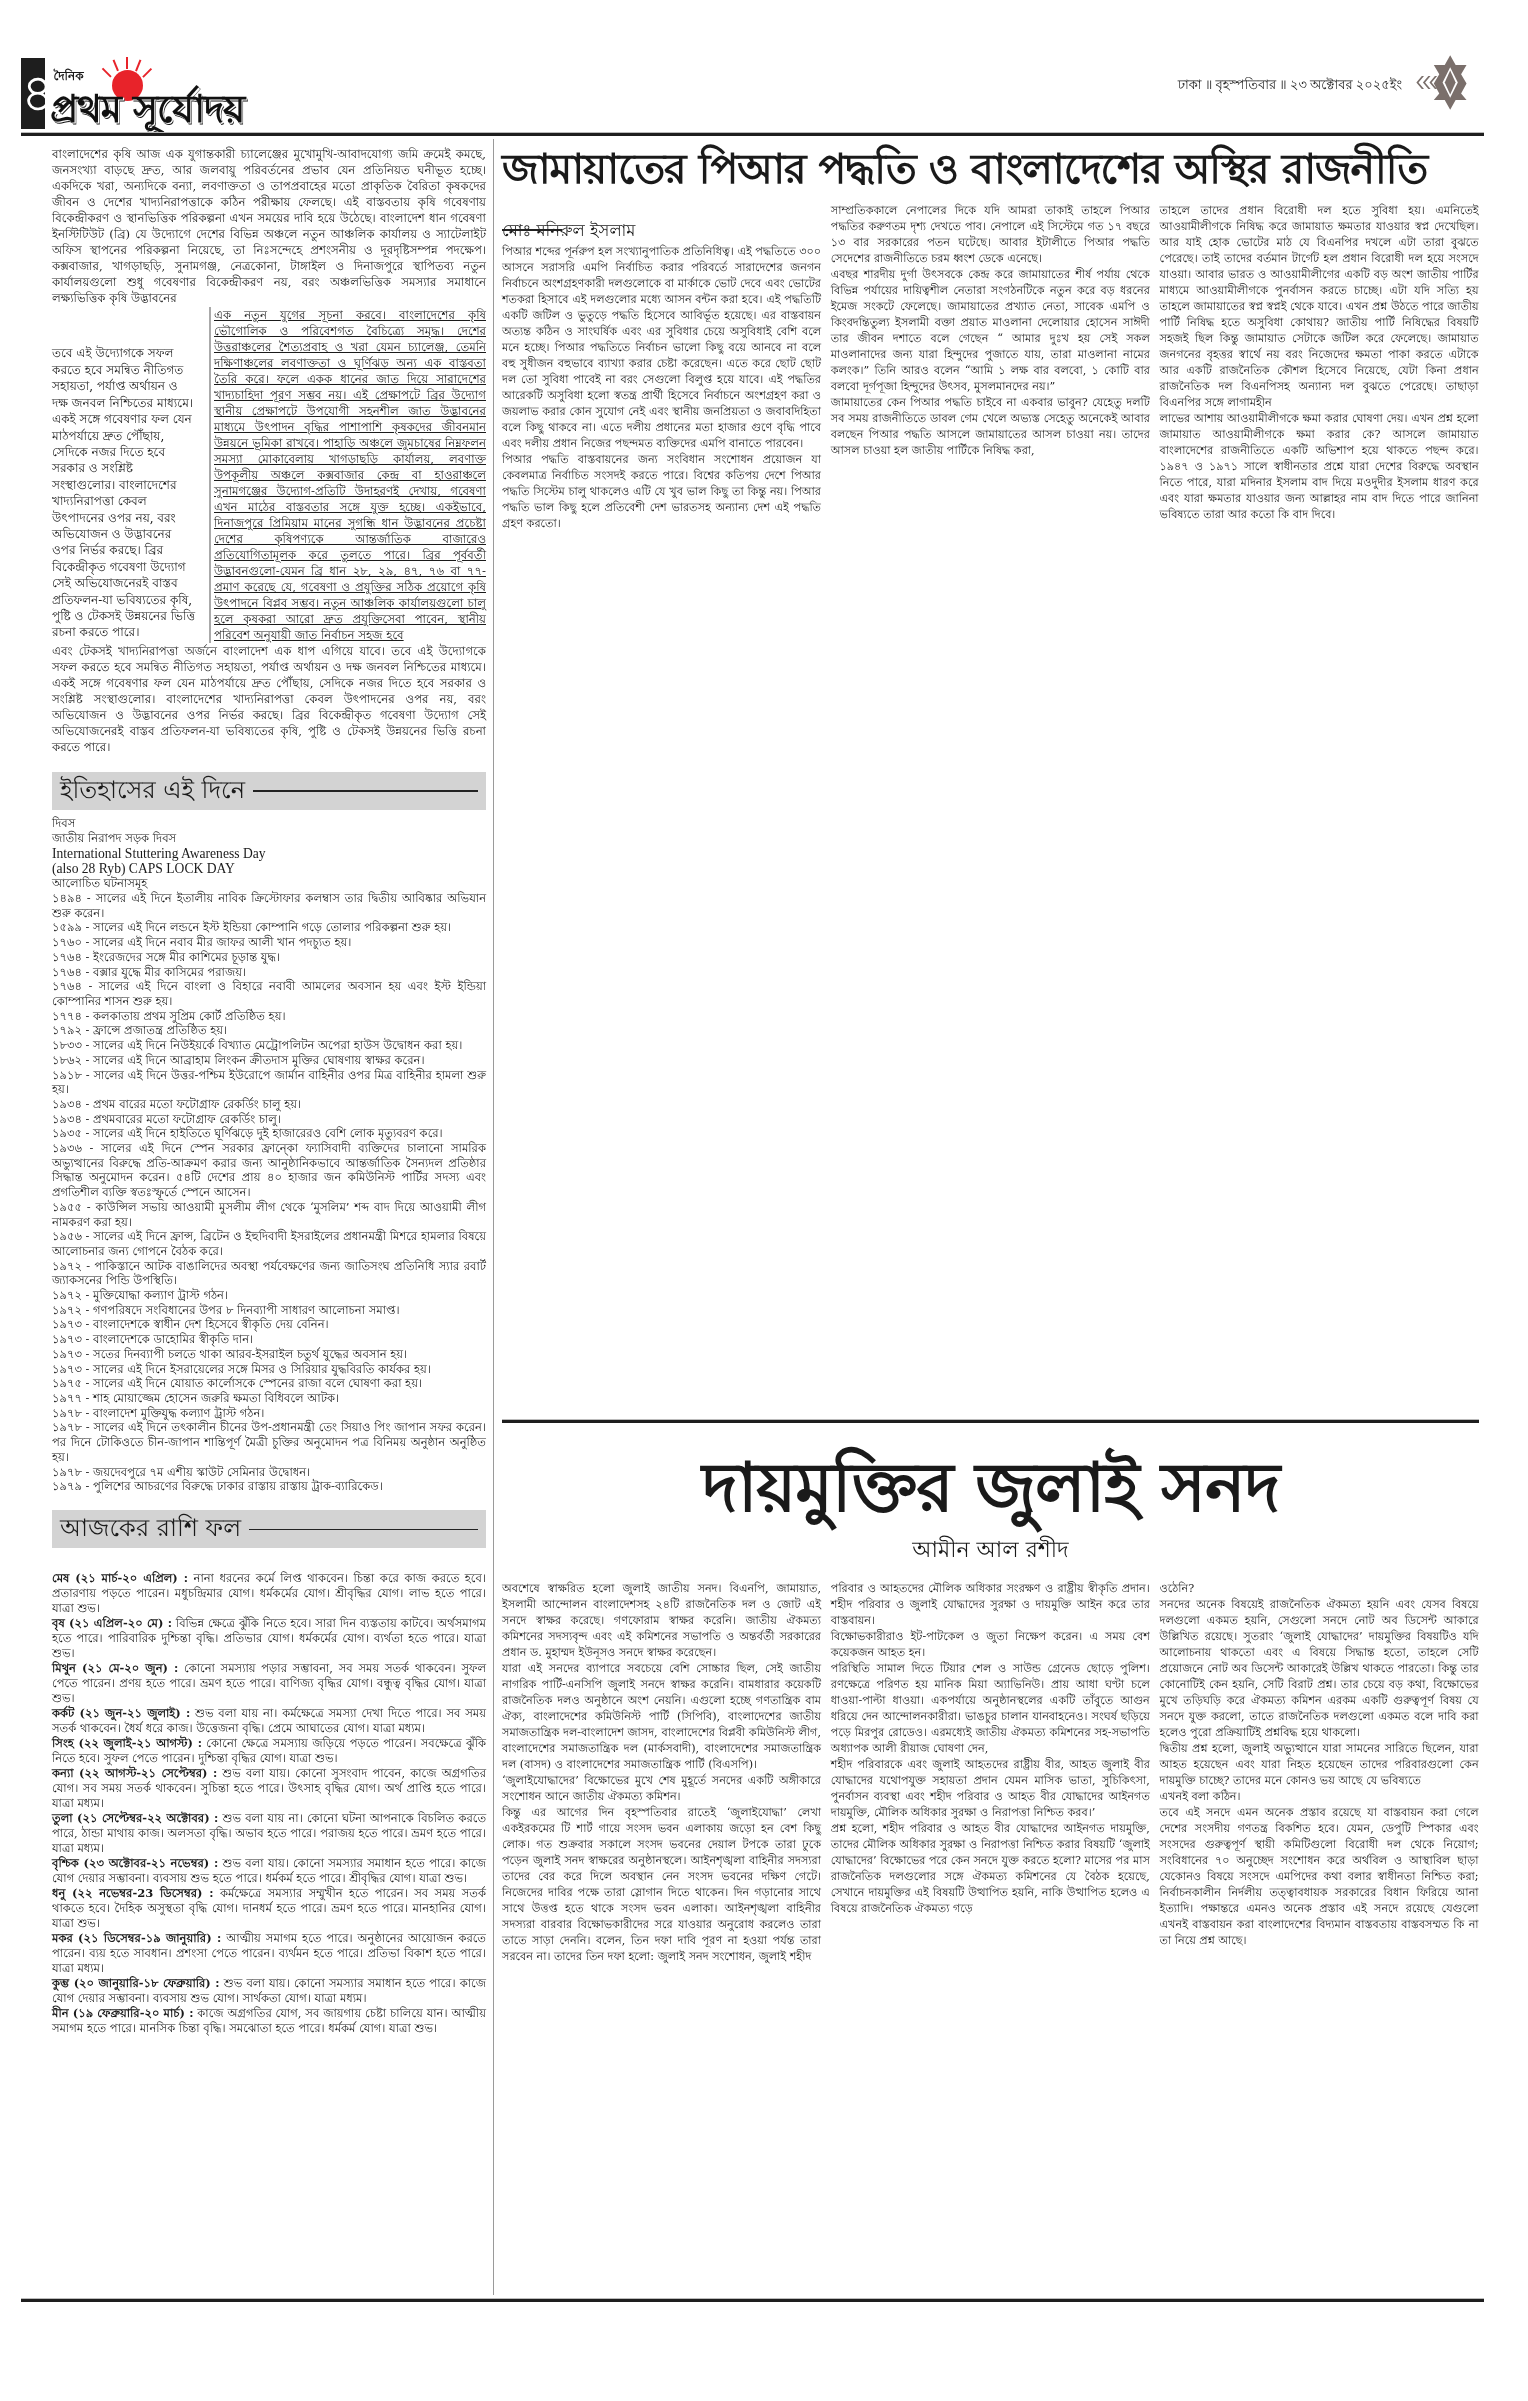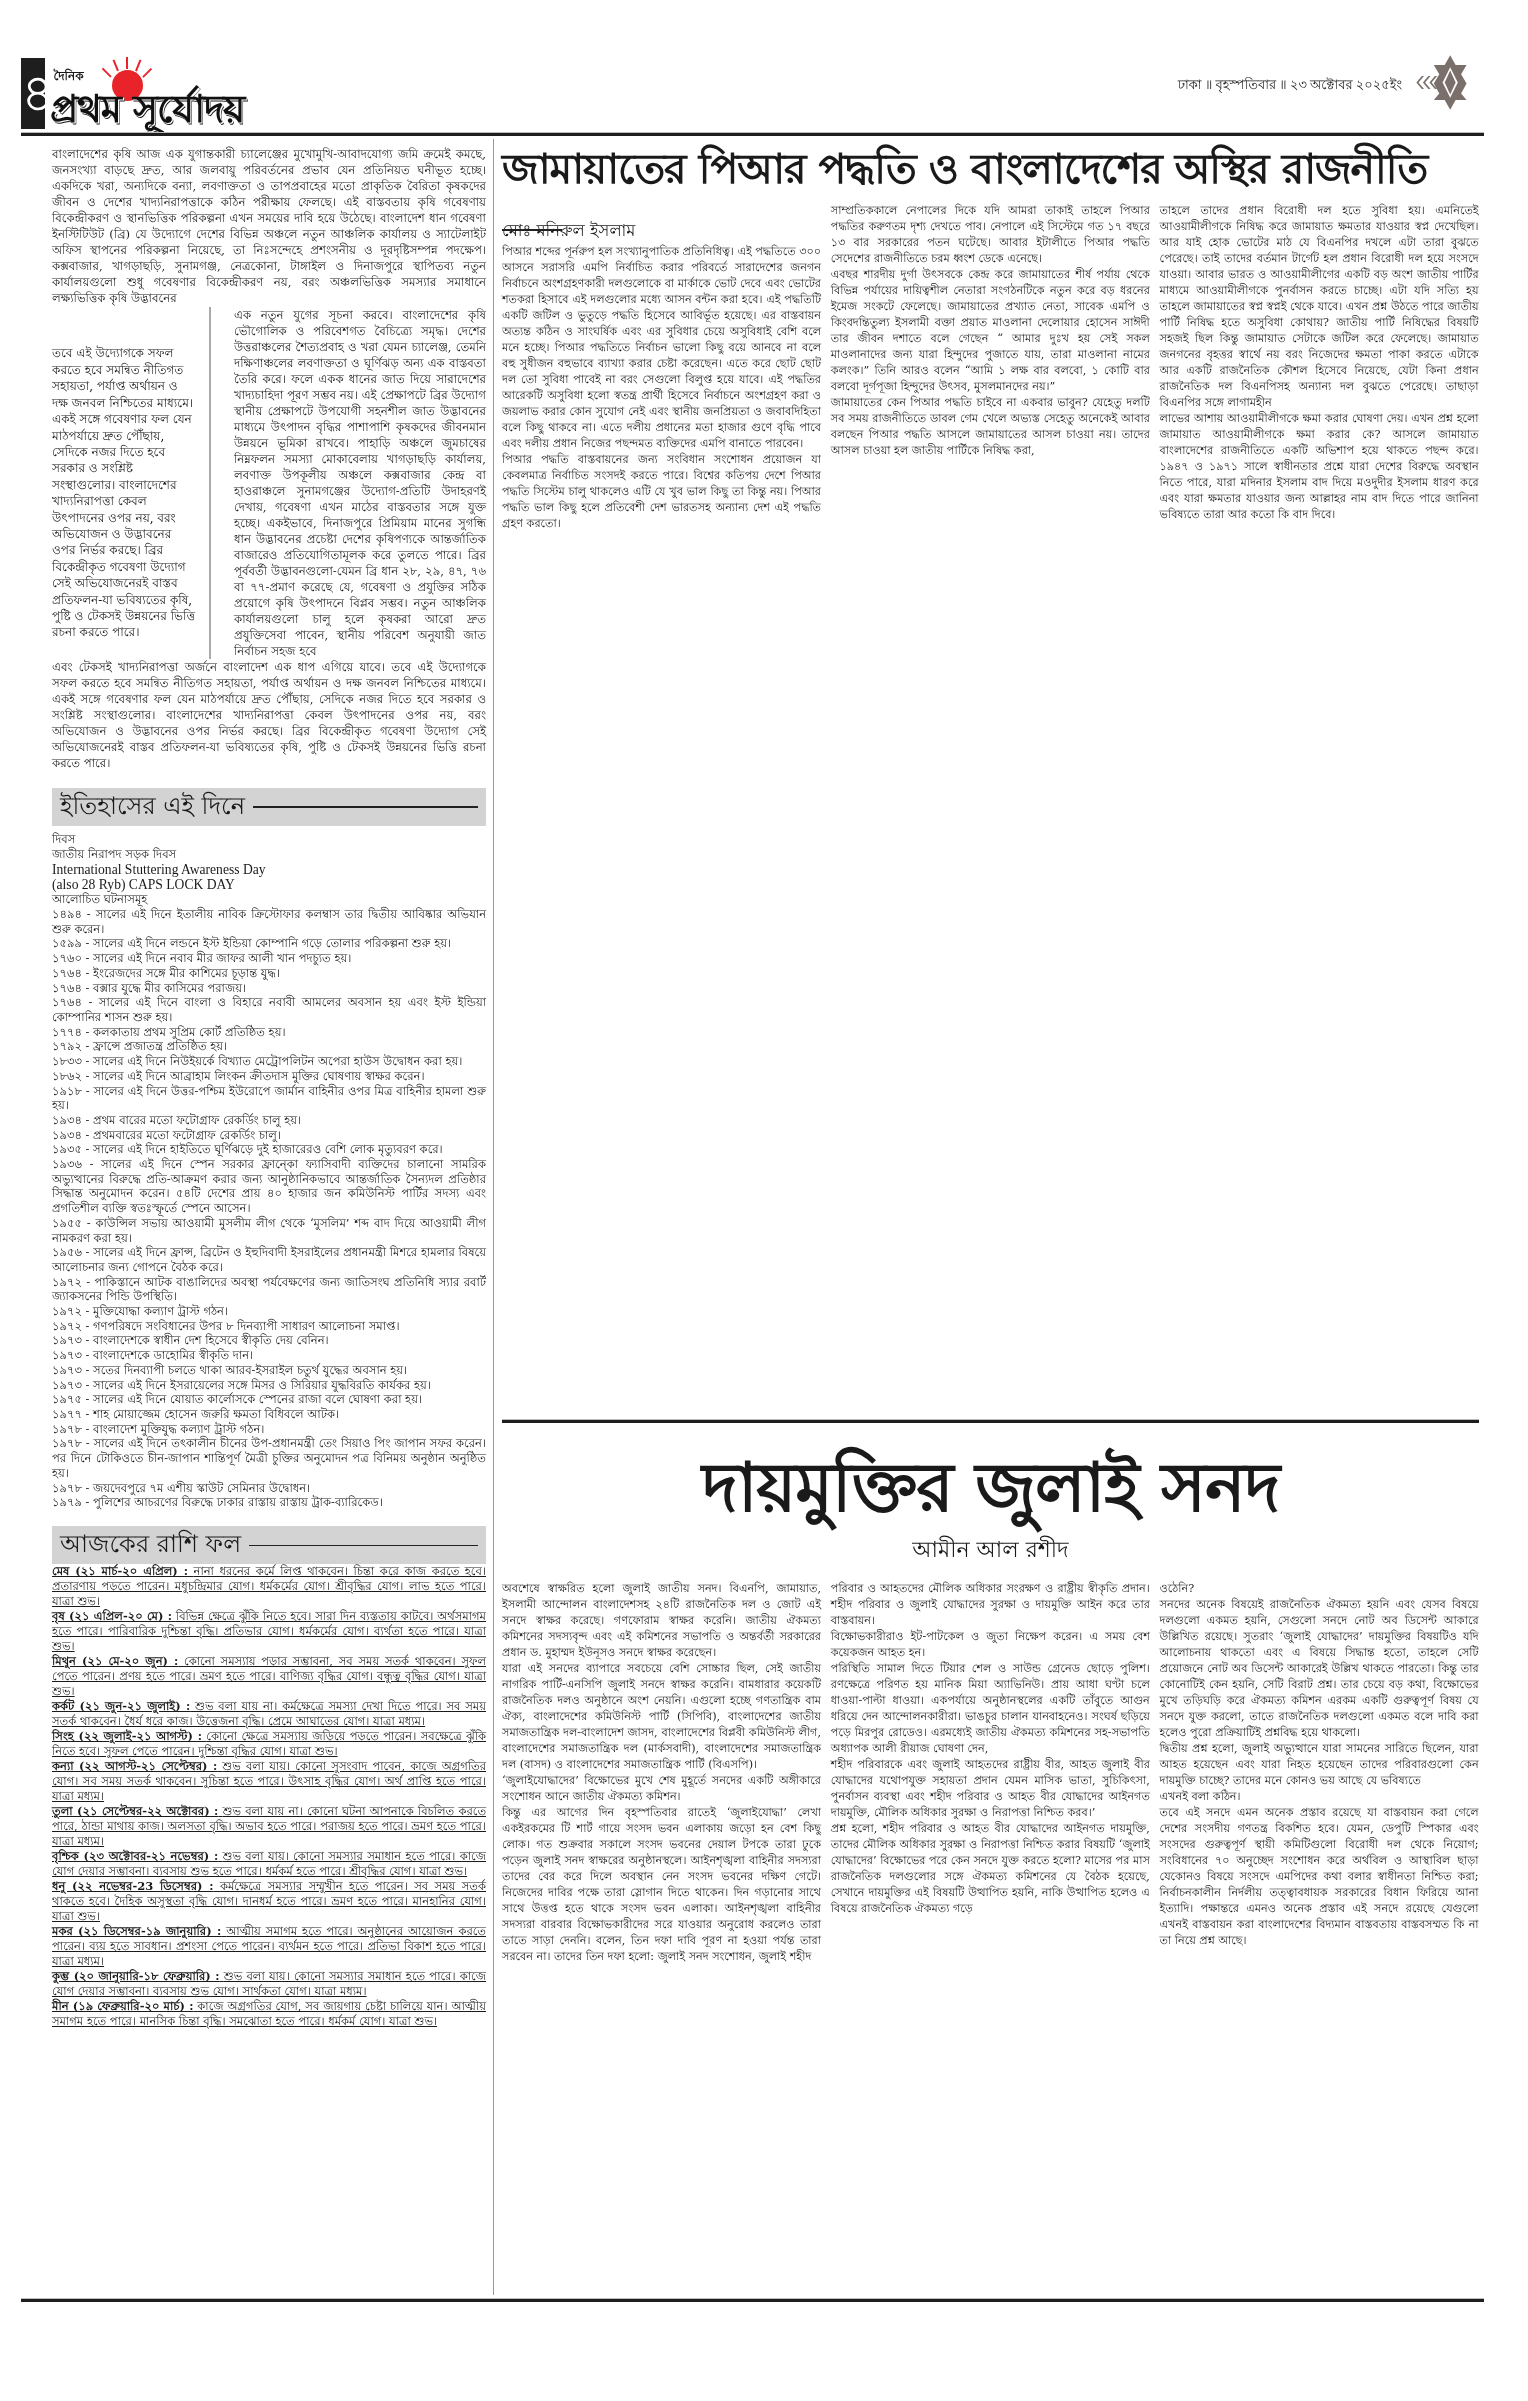--- a/index.html
+++ b/index.html
@@ -25,30 +25,30 @@
   .col-sep { position: absolute; left: 493px; top: 139px; width: 1.1px; height: 2156px; background: #9a9a9a; }
 
   .editorial-head { position: relative; height: 98px; }
   .editorial-head .word { position: absolute; left: 0; top: 35px; font-size: 52px; font-weight: bold; font-family: "DejaVu Sans", sans-serif; letter-spacing: -1.1px; }
   .pen-hand { position: absolute; left: 276px; top: 0; width: 82px; height: 98px; }
   .ed-title { text-align: center; font-size: 22px; line-height: 27px; font-family: "DejaVu Sans", sans-serif; margin-top: 3.3px; }
   .body-text { font-size: 11.7px; line-height: 16px; text-align: justify; }
   .ed-body { margin-top: 4.4px; }
   .ed-split { display: flex; gap: 12px; margin-top: 1.1px; }
   .ed-split .pull { width: 145px; font-size: 12px; line-height: 16.4px; margin-top: 38px; }
-  .ed-split .rest { flex: 1; border-left: 2.2px double #aaa; padding-left: 23px; }
+  .ed-split .rest { flex: 1; border-left: 2.2px double #aaa; padding-left: 3px; text-decoration: underline; }
 
   .section-band { background: #d3d3d3; height: 38px; display: flex; align-items: center; padding: 0 8px; margin-top: 16.4px; }
   .section-band .t { font-size: 24px; font-family: "DejaVu Sans", sans-serif; white-space: nowrap; }
   .section-band .line { flex: 1; height: 1.6px; background: #222; margin-left: 7.6px; }
 
   .hist { margin-top: 6.5px; font-size: 11.5px; line-height: 14.7px; }
   .hist .en { font-family: "Liberation Serif", serif; font-size: 13.6px; line-height: 15.3px; }
   .hist p { text-align: justify; }
-  .zodiac { margin-top: 0; font-size: 11.5px; line-height: 15px; text-align: justify; text-decoration: underline; }
+  .zodiac { margin-top: 23px; font-size: 11.5px; line-height: 15px; text-align: justify; }
   .zodiac b { font-weight: bold; }
 
   
   .art1 { position: absolute; left: 502px; top: 142px; width: 977px; height: 1272px; }
   .art1 .headline { font-size: 41px; font-weight: bold; font-family: "DejaVu Sans", sans-serif; white-space: nowrap; letter-spacing: -1.1px; height: 55px; line-height: 55px; }
   .art1 .byline { position: absolute; left: 0; top: 76px; font-size: 16.4px; font-family: "DejaVu Sans", sans-serif; text-align: center; }
   .art1 .byline-rule { position: absolute; left: 0; top: 87px; width: 60px; height: 1.6px; background: #222; }
   .art1 .cols { position: absolute; left: 0; top: 87px; width: 977px; display: grid; grid-template-columns: 319px 319px 319px; column-gap: 9.8px; }
   .art1 .c1 { padding-top: 15.3px; }
   .art1 .c2, .art1 .c3 { margin-top: -26px; }

